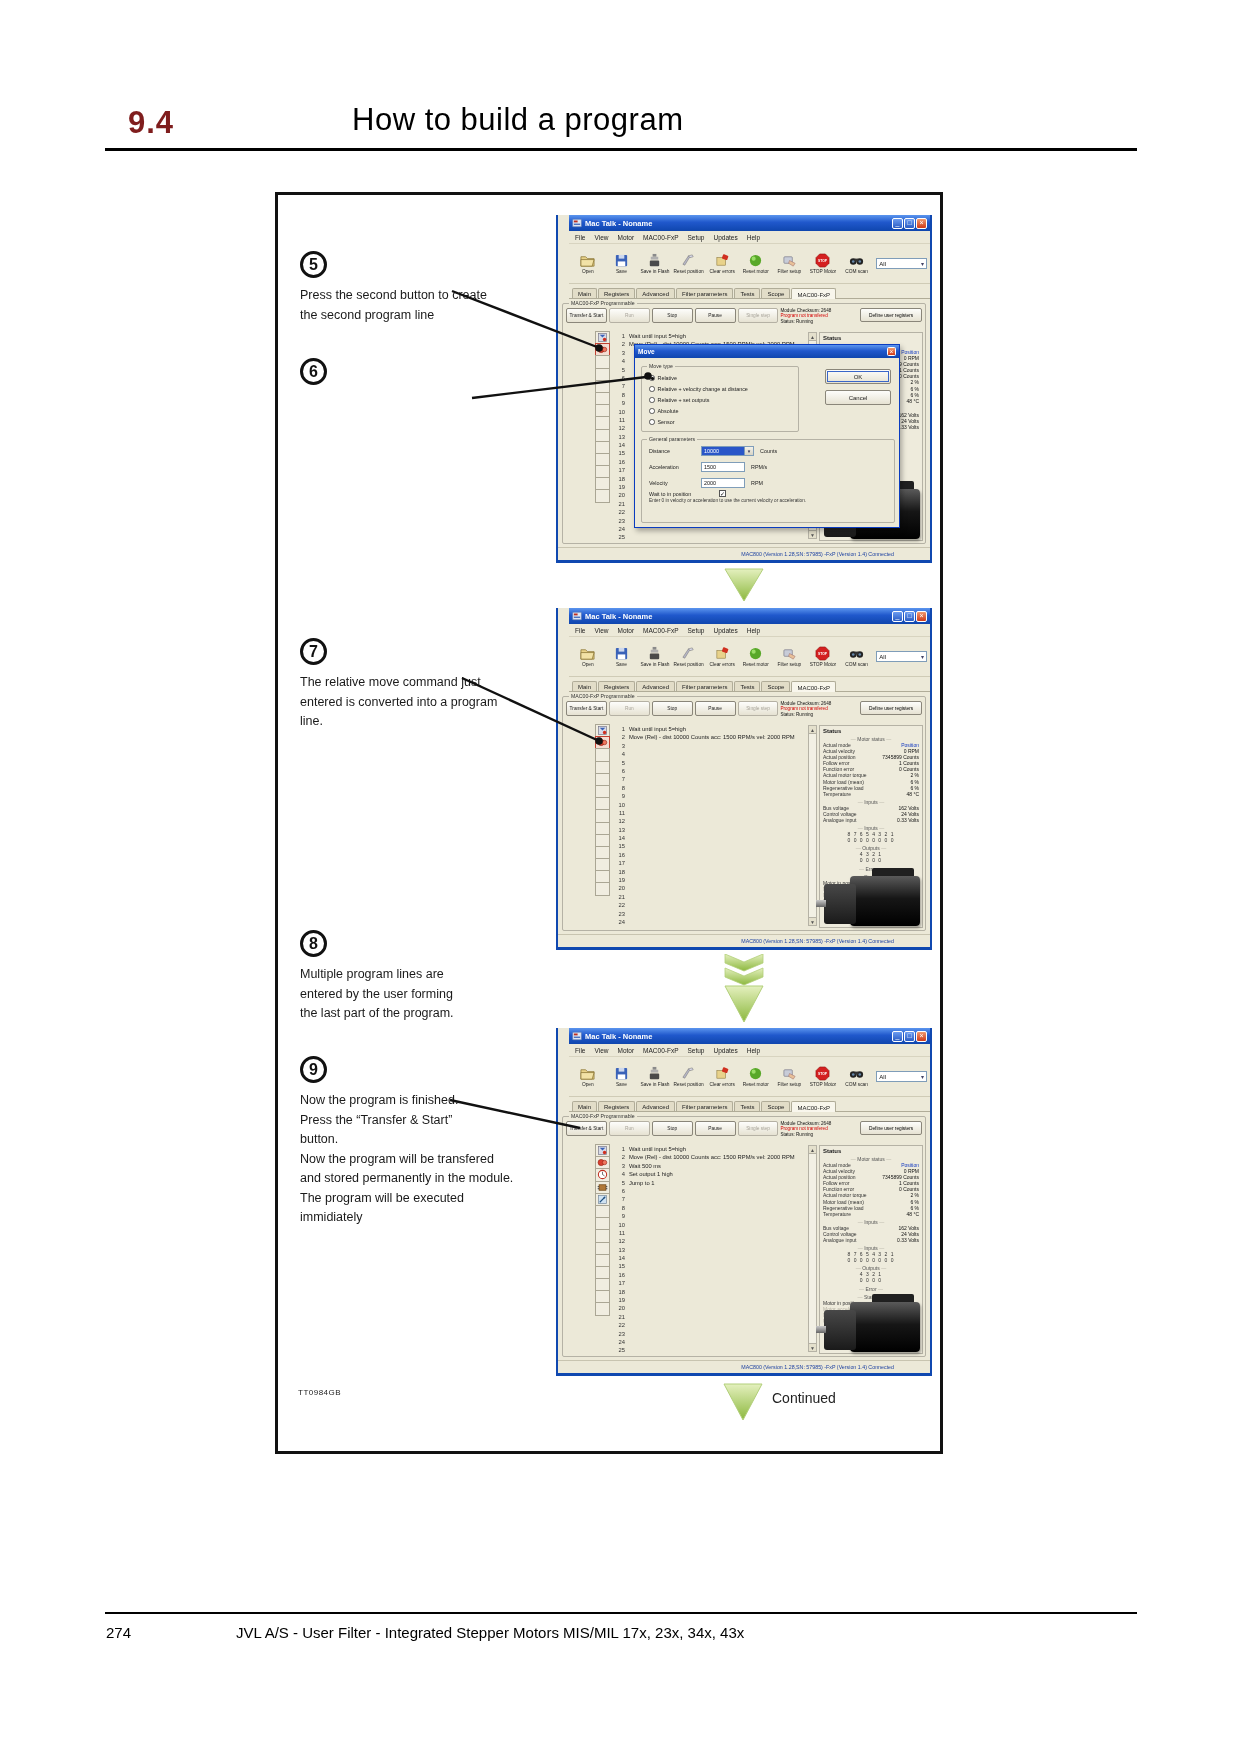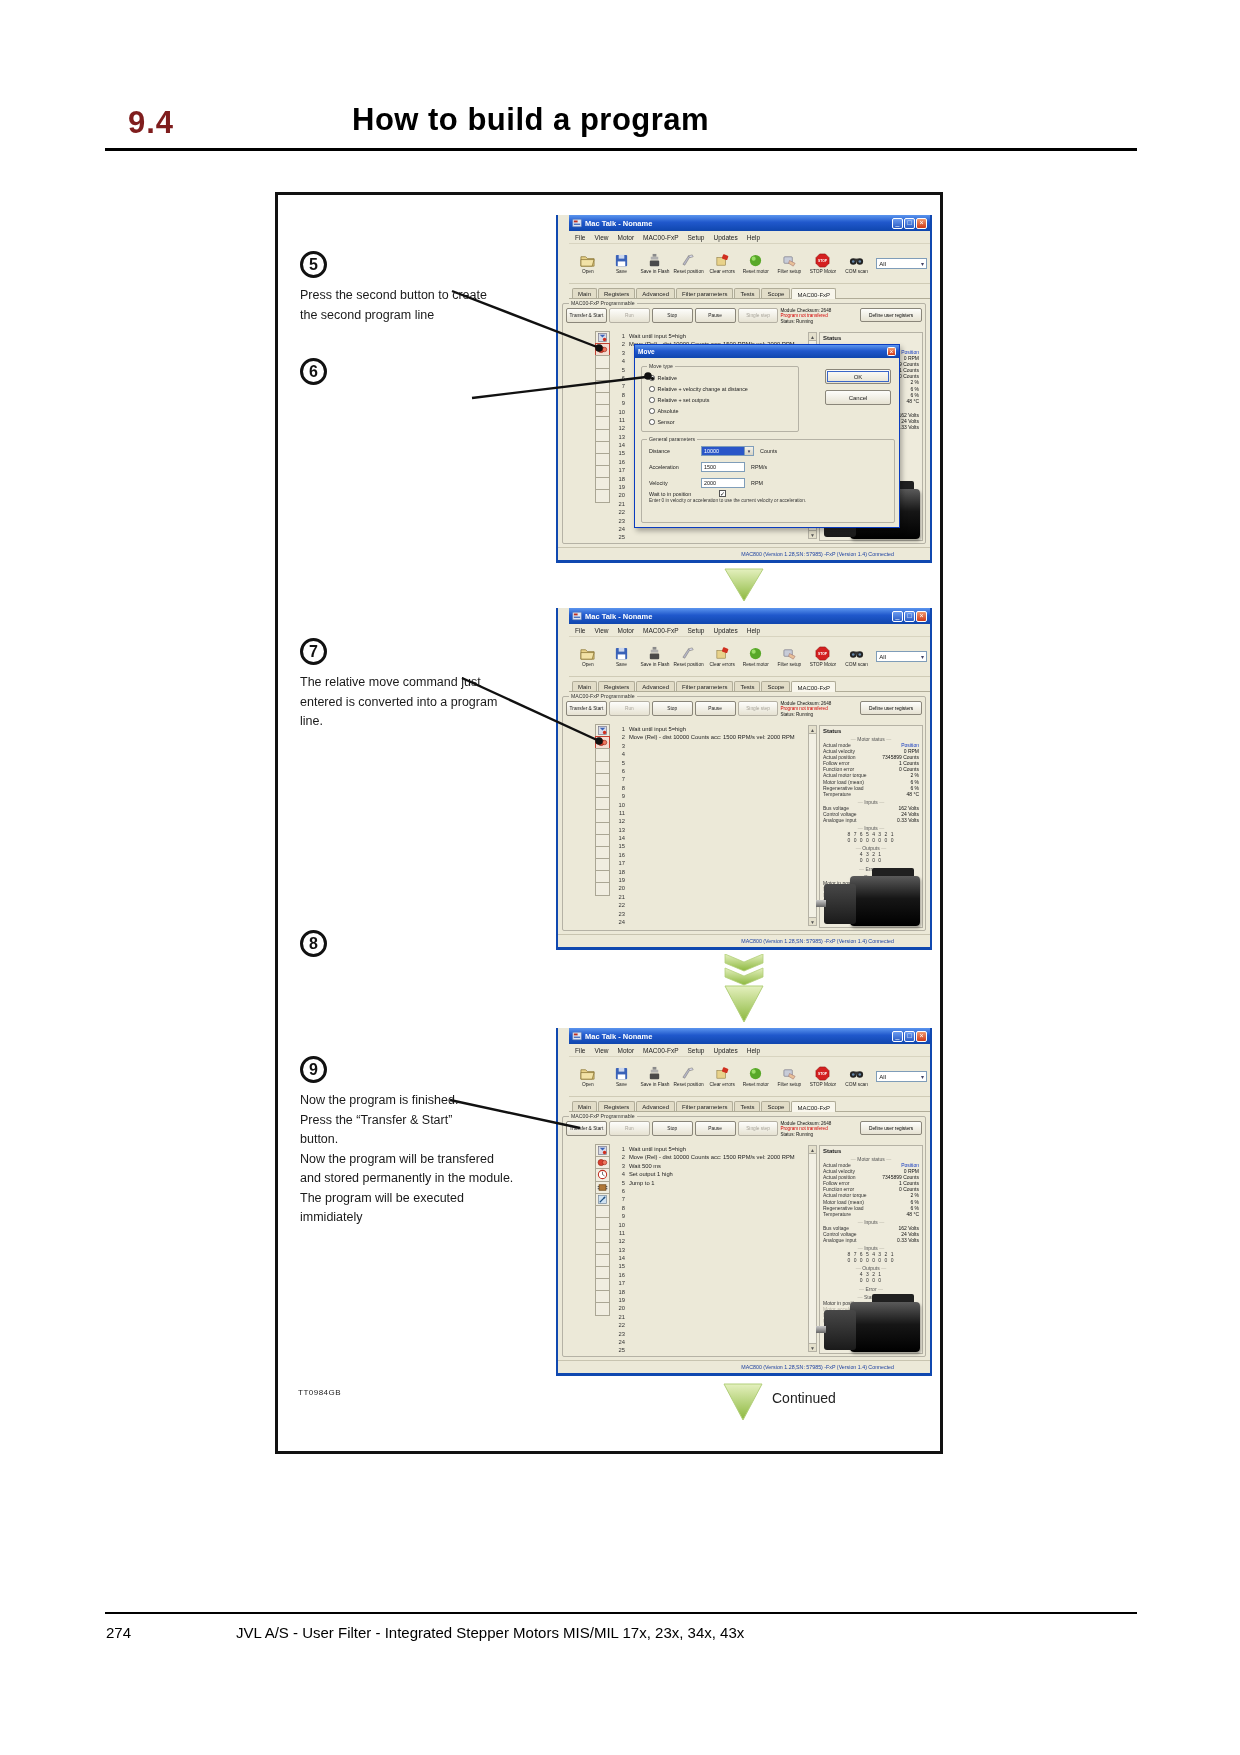--- a/index.html
+++ b/index.html
@@ -1,21 +1,21 @@
 <!DOCTYPE html>
 <html><head>
 <meta charset="utf-8">
 <style>
   * { box-sizing: border-box; margin: 0; padding: 0; }
   html,body { width:1240px; height:1755px; background:#ffffff; position:relative;
               font-family:"Liberation Sans", sans-serif; }
 
   
   .sec-num   { position:absolute; left:106px; top:105px; font-size:31px; font-weight:bold; letter-spacing:1px; color:#7f1d1d;margin-left:22px; }
-  .sec-title { position:absolute; left:352px; top:102px; font-size:31px; font-weight:bold; letter-spacing:0.5px; color:#000;text-align:right; }
+  .sec-title { position:absolute; left:352px; top:102px; font-size:31px; font-weight:normal; letter-spacing:0.5px; color:#000;text-align:right; }
   .head-rule { position:absolute; left:105px; top:148px; width:1032px; height:3px; background:#000; }
   .foot-rule { position:absolute; left:105px; top:1612px; width:1032px; height:2px; background:#000; }
   .page-num  { position:absolute; left:106px; top:1624px; font-size:15px; color:#000; }
   .foot-text { position:absolute; left:236px; top:1624px; font-size:15px; color:#000; }
 
   
   .figure-box { position:absolute; left:275px; top:192px; width:668px; height:1262px; border:3px solid #111; }
   .tt-code   { position:absolute; left:298px; top:1388px; font-size:8px; letter-spacing:0.5px; color:#222; }
   .continued { position:absolute; left:772px; top:1390px; font-size:14px; color:#222; }
 
@@ -167,20 +167,23 @@
       <span>7</span>
     </div>
   <div class="ann-text">The relative move command just
 entered is converted into a program
 line.</div>
 </div>
 <div class="ann" style="left:300px; top:930px;">
   <div class="ann-circle">
       <span>8</span>
     </div>
+  <div class="ann-text">Multiple program lines are
+entered by the user forming
+the last part of the program.</div>
 </div>
 <div class="ann" style="left:300px; top:1056px;">
   <div class="ann-circle">
       <span>9</span>
     </div>
   <div class="ann-text">Now the program is finished.
 Press the “Transfer &amp; Start”
 button.
 Now the program will be transfered
 and stored permanently in the module.

